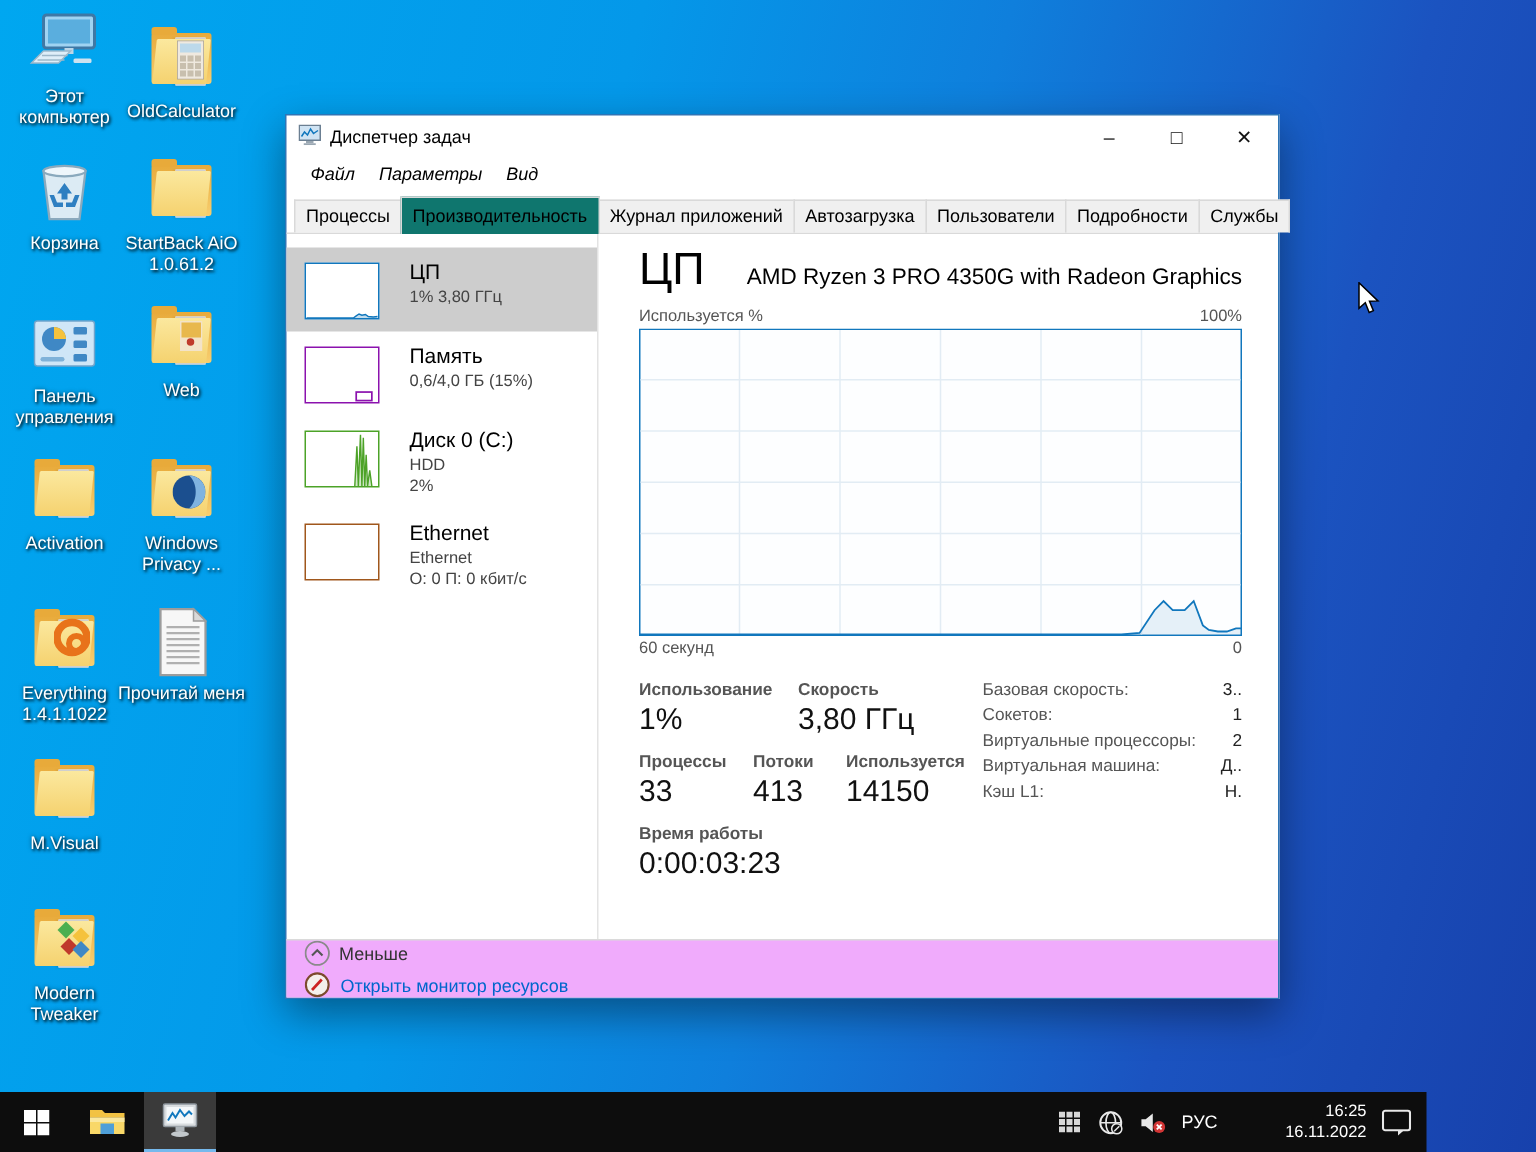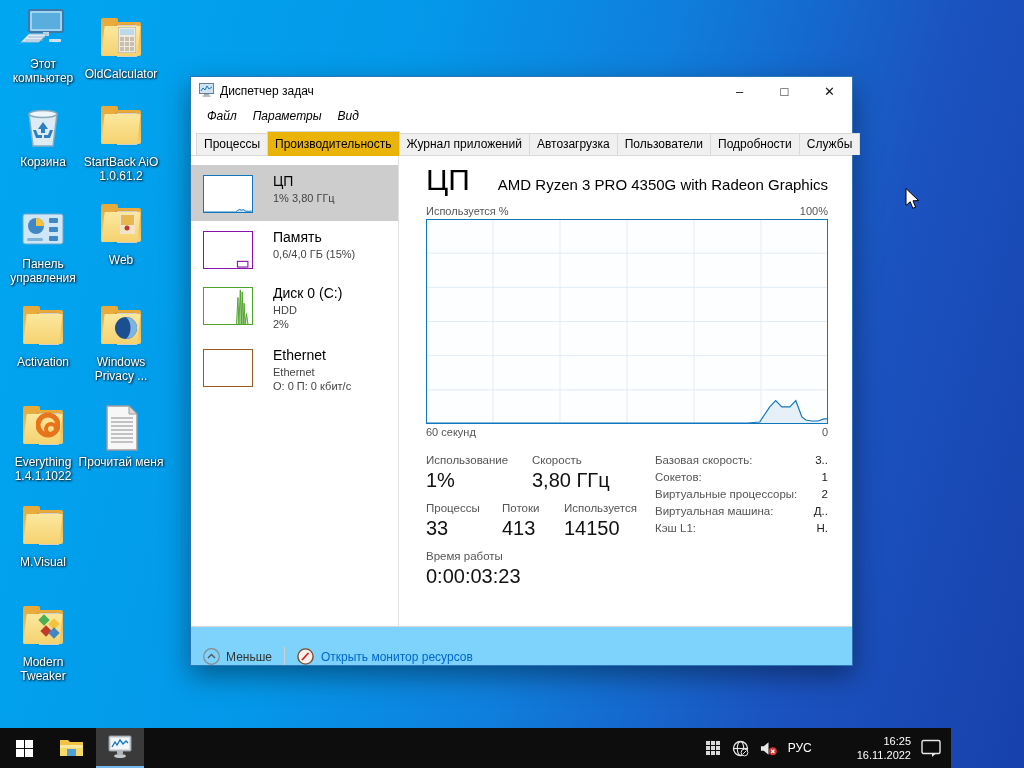--- a/index.html
+++ b/index.html
@@ -29,21 +29,21 @@
   .titlebar { height:28px; display:flex; align-items:center; padding-left:8px; }
   .titlebar .t-title { margin-left:6px; font-size:12px; color:#000; }
   .caption-btns { margin-left:auto; display:flex; height:100%; }
   .cap-btn { width:45px; height:100%; display:flex; align-items:center; justify-content:center;
              font-size:13px; color:#111; }
   .menubar { display:flex; gap:0; padding:2px 0 4px 8px; }
   .menubar .menu-item { padding:2px 8px;font-style:italic; }
   .tabstrip { display:flex; padding:4px 4px 0 5px; border-bottom:1px solid #d9d9d9; }
   .tab { padding:3px 7px 4px; border:1px solid #d9d9d9; border-bottom:none; background:#f0f0f0;
          margin-right:-1px; white-space:nowrap; position:relative; }
-  .tab.active { background:#eab308; z-index:2; padding-top:5px; margin-top:-2px; margin-bottom:-1px; }
+  .tab.active { background:#0f766e; z-index:2; padding-top:5px; margin-top:-2px; margin-bottom:-1px; }
 
   .tm-body { position:absolute; top:76px; left:0; right:0; bottom:39px; display:flex; }
   .sidebar { width:208px; border-right:1px solid #e3e3e3; padding-top:12px; }
   .side-item { display:flex; padding:8px 6px 8px 12px; align-items:flex-start; }
   .side-item.selected { background:#cdcdcd; }
   .thumb { width:50px; height:38px; background:#fff; border:1px solid; flex:none; margin-top:2px; }
   .side-text { margin-left:20px; }
   .side-title { font-size:14px; margin-bottom:2px; }
   .side-sub { font-size:11px; color:#444; line-height:14px; }
 
@@ -53,31 +53,31 @@
   .mp-sub { margin-left:auto; font-size:15px; }
   .chart-labels { display:flex; font-size:11px; color:#555; margin-top:8px; margin-bottom:2px; }
   .chart-labels .rt, .chart-foot .rt { margin-left:auto; }
   .chart-box { width:100%; height:205px; display:block; }
   .chart-foot { display:flex; font-size:11px; color:#555; margin-top:2px; }
 
   .stats-area { display:flex; margin-top:16px; }
   .stats-left { width:226px; }
   .stat-row { display:flex; margin-bottom:10px; }
   .stat { margin-right:0; }
-  .stat .s-lbl { font-size:11.5px; color:#555; margin-bottom:3px; }
+  .stat .s-lbl { font-size:11.5px; color:#555; margin-bottom:3px;font-weight:bold; }
   .stat .s-val { font-size:20px; color:#111; }
   .r1 .stat:nth-child(1){ width:106px; } 
   .r2 .stat:nth-child(1){ width:76px; } .r2 .stat:nth-child(2){ width:62px; }
   .details { margin-left:3px; flex:1; font-size:11.5px; color:#333; }
   .det-row { display:flex; margin-bottom:5px; }
   .det-row .d-lbl { color:#555; }
   .det-row .d-val { margin-left:auto; color:#222; }
 
   .tm-footer { position:absolute; left:0; right:0; bottom:0; height:39px; border-top:1px solid #dadada;
-               display:flex; align-items:flex-end; padding-left:12px; background:#7dd3fc; }
+               display:flex; align-items:flex-start; padding-left:12px; background:#f0abfc;flex-direction:column; }
   .less-grp { display:flex; align-items:center; }
   .less-label { margin-left:6px; color:#333; }
   .foot-sep { width:1px; height:18px; background:#d0d0d0; margin:0 12px; }
   .resmon { display:flex; align-items:center; }
   .resmon-link { margin-left:7px; color:#0066cc; }
 
   
   .taskbar { position:absolute; left:0; bottom:0; width:951px; height:40px; background:#0d0d0d;
              display:flex; align-items:stretch; }
   .tb-btn { width:48px; display:flex; align-items:center; justify-content:center; }

